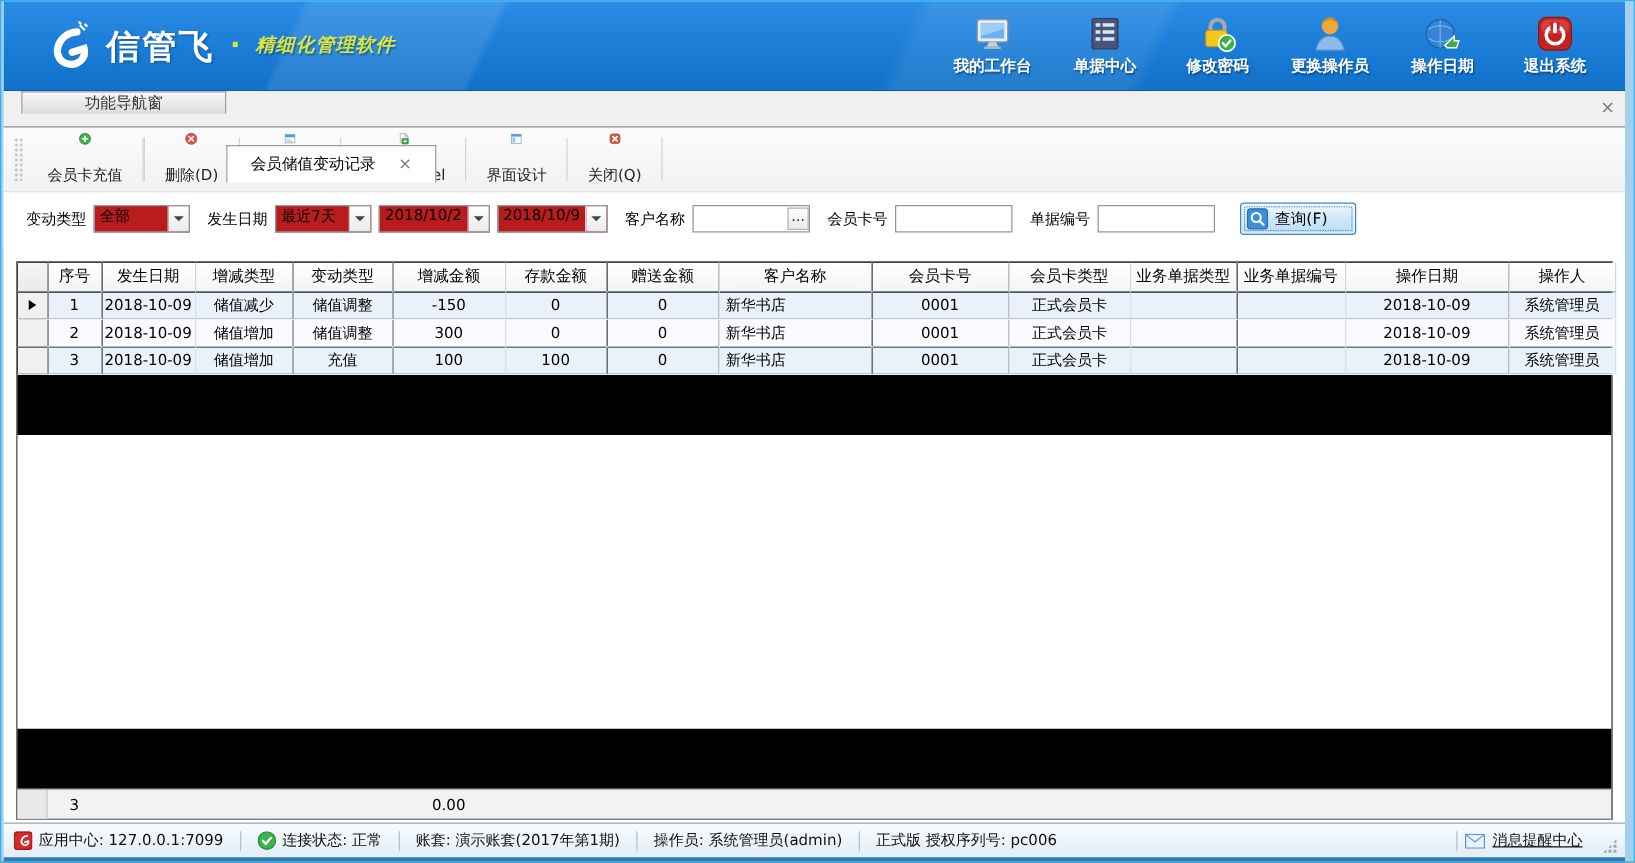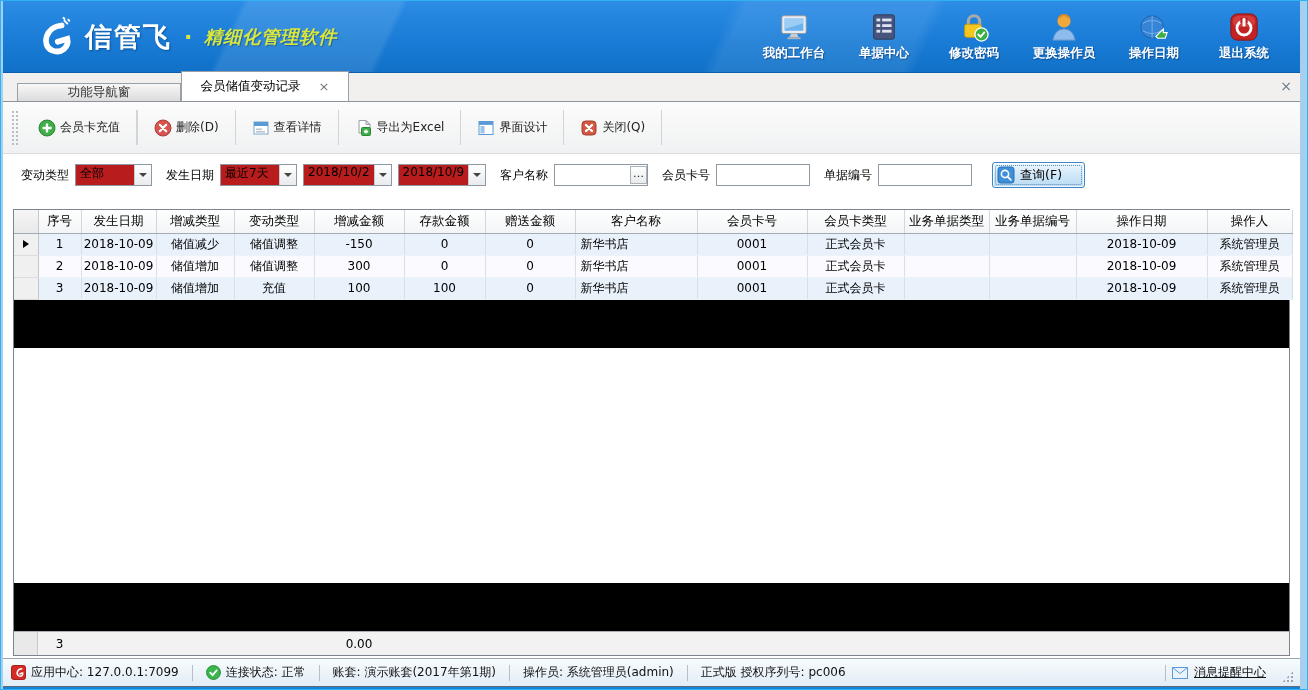--- a/index.html
+++ b/index.html
@@ -12,45 +12,45 @@
   
   .app-header { height:72px; flex:0 0 72px; display:flex; align-items:center;
     background:
       linear-gradient(115deg, rgba(255,255,255,0) 18%, rgba(255,255,255,.10) 18.5%, rgba(255,255,255,.10) 30%, rgba(255,255,255,0) 30.5%, rgba(255,255,255,0) 55%, rgba(255,255,255,.08) 56%, rgba(255,255,255,.08) 70%, rgba(255,255,255,0) 71%),
       linear-gradient(#2c8ce6 0%, #1a7cd6 55%, #1171c8 100%);
     border-bottom:1px solid #0b5fae; padding:0 14px 0 26px;gap:16px; }
   .brand { display:flex; align-items:center; gap:10px; }
   .brand-name { color:#fff; font-size:27px; font-weight:bold; letter-spacing:2px;
                 text-shadow:1px 1px 2px rgba(0,40,90,.45); }
   .brand-dot { color:#d9e63c; font-size:22px; font-weight:bold; margin:0 2px; }
-  .brand-sub { color:#d9e63c; font-size:18px; font-weight:bold; font-style:italic;
+  .brand-sub { color:#d9e63c; font-size:15px; font-weight:bold; font-style:italic;
                letter-spacing:1px; text-shadow:1px 1px 1px rgba(0,40,90,.4); }
   .top-menu { margin-left:auto; display:flex; align-items:flex-end; gap:26px; padding-right:10px; }
   .top-item { display:flex; flex-direction:column; align-items:center; gap:3px; cursor:pointer; min-width:64px; }
   .top-item .lbl { color:#fff; font-size:12.5px; font-weight:bold; white-space:nowrap;
                    text-shadow:1px 1px 1px rgba(0,40,90,.5); }
 
   
-  .tab-bar { height:29px; flex:0 0 29px; background:#f1f0ee; display:flex; align-items:flex-end;
+  .tab-bar { height:29px; flex:0 0 29px; background:#f1f0ee; display:flex; align-items:flex-start;
              padding-left:14px; position:relative; border-bottom:1px solid #8d939c; }
   .tab { display:flex; align-items:center; justify-content:center; width:164px; font-size:12.5px;
          border:1px solid #9aa0a8; border-bottom:none; cursor:pointer; }
   .tab.inactive { background:linear-gradient(#f7f7f7,#dcdcdc); color:#333; }
   .tab.active { background:#fff; color:#000; width:168px; position:relative; z-index:2; height:30px;margin-top:43px; }
   .tab-close { margin-left:18px; color:#777; font-size:13px; cursor:pointer; line-height:1; }
   .tabbar-close { position:absolute; right:8px; top:5px; color:#6a7a8a; font-size:14px; cursor:pointer; }
 
   
   .panel { flex:1; display:flex; flex-direction:column; background:#fff; min-height:0; }
   .toolbar { height:52px; flex:0 0 52px; background:linear-gradient(#fcfcfc,#f0f1f2);
              border-bottom:1px solid #d9dbdd; display:flex; align-items:stretch; padding-left:6px; }
   .tb-grip { width:7px; margin:8px 4px 8px 2px;
              background-image:radial-gradient(#b9bec4 1px, transparent 1.2px);
              background-size:4px 4px; }
-  .tb-btn { display:flex; flex-direction:row; align-items:center; justify-content:center; gap:4px;
+  .tb-btn { display:flex; flex-direction:column; align-items:center; justify-content:center; gap:16px;
             padding:4px 16px; cursor:pointer; }
   .tb-btn .lbl { font-size:12px; color:#222; white-space:nowrap; }
   .tb-sep { width:1px; background:#d2d4d6; margin:8px 0; }
 
   
   .filters { height:42px; flex:0 0 42px; display:flex; align-items:center; padding:0 0 0 18px;
              background:#fff; gap:6px; font-size:12px; }
   .f-label { color:#000; white-space:nowrap; margin-left:8px; }
   .combo { display:flex; align-items:flex-start; border:1px solid #8e98a3; background:#b91c1c; height:22px; }
   .combo .val { padding:0 4px; min-width:58px; font-size:12px; }

